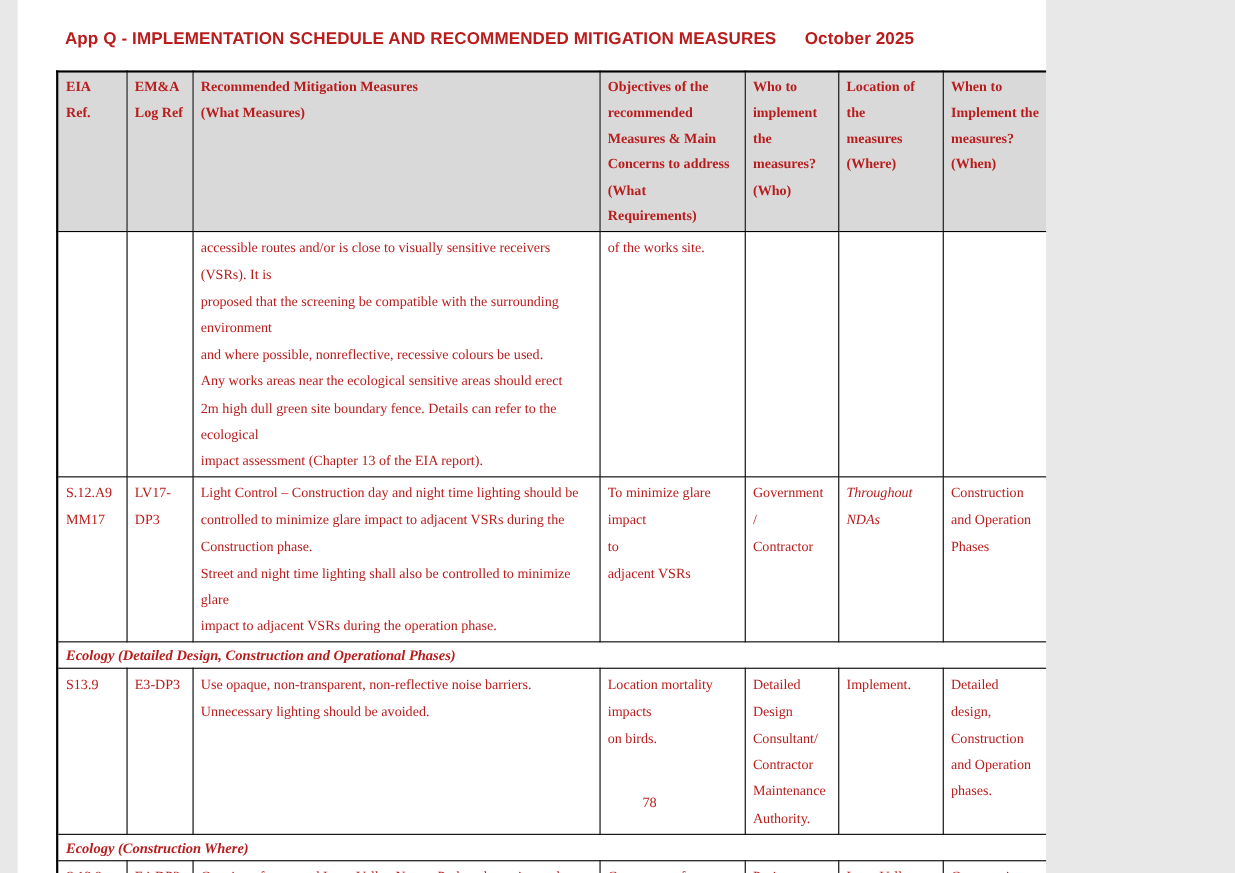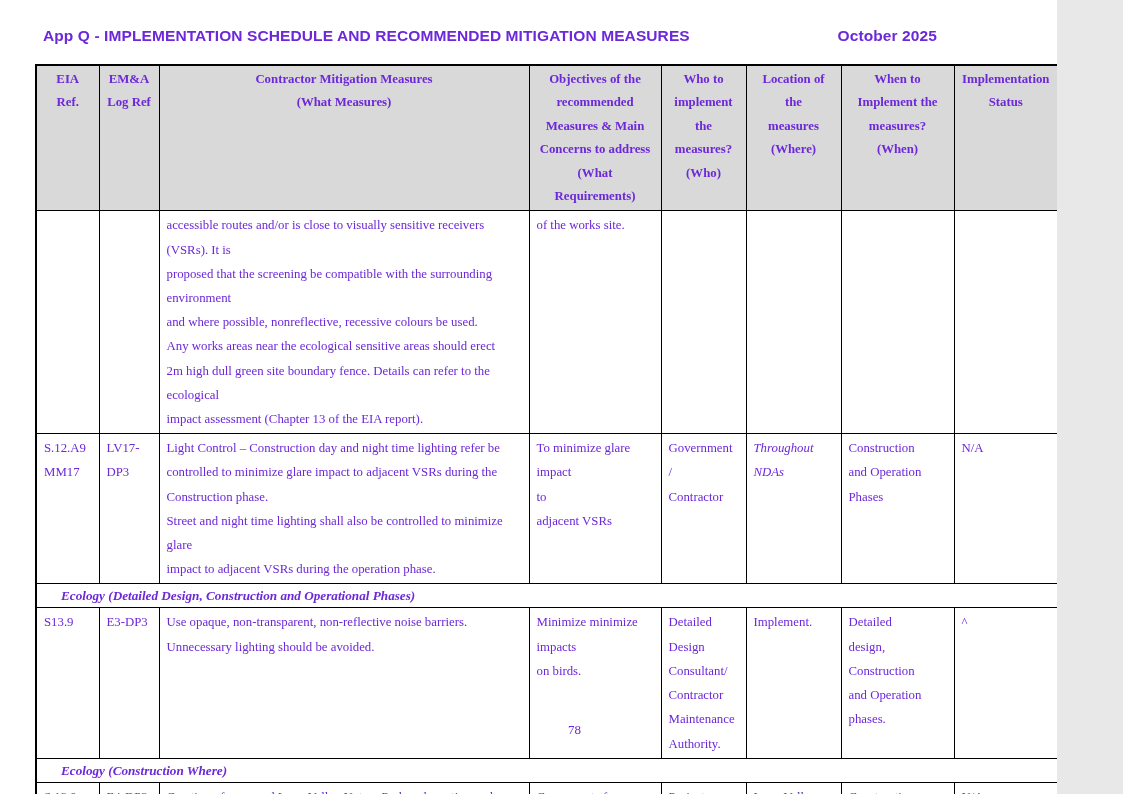--- a/index.html
+++ b/index.html
@@ -1,22 +1,23 @@
 <!DOCTYPE html>
 <html><head>
 <meta charset="utf-8">
 <style>
   html,body{margin:0;padding:0;background:#e8e8e8;}
   .page{
     position:relative;
-    width:1057px;height:794px;
+    width:935px;height:794px;
     background:#ffffff;
     font-family:"Liberation Serif", serif;
-    color:#6d28d9;
+    color:#b91c1c;
     overflow:hidden;
+    margin-left:16px;
   }
   .doc-header{
     position:absolute;top:27px;left:43px;right:120px;
     display:flex;justify-content:space-between;align-items:baseline;
     font-family:"Liberation Sans", sans-serif;
     font-weight:bold;font-size:15.5px;letter-spacing:0.1px;
   }
   table.schedule{
     position:absolute;top:64px;left:35px;
     width:1022px;
@@ -31,30 +32,29 @@
     padding:2px 7px;
     font-size:12.8px;
     line-height:24.2px;
     white-space:pre-line;
     overflow:hidden;
   }
   tr.r-head{height:118px;}
   tr.r-head td{
     background:#d9d9d9;
     font-weight:bold;
-    text-align:center;
     line-height:23.4px;
   }
   tr.r-1{height:146px;}
   tr.r-2{height:123px;}
   tr.r-sec{height:24px;}
   tr.r-sec td{
     font-weight:bold;font-style:italic;
     font-size:13.2px;line-height:17px;
-    padding:3px 24px;white-space:normal;
+    padding:3px 7px;white-space:normal;
   }
   tr.r-3{height:146px;padding-left:44px;}
   tr.r-4{height:71px;}
   td.c-status{text-align:left;}
   td.italic{font-style:italic;}
   .page-number{
     position:absolute;top:722px;left:13px;width:1123px;
     text-align:center;font-size:13px;
   }
 </style>
@@ -78,21 +78,21 @@
         <col style="width:95px">
         <col style="width:113px">
         <col style="width:104px">
     </colgroup>
 
     <tbody>
         <tr class="r-head">
       <td>EIA Ref.</td>
       <td>EM&amp;A
 Log Ref</td>
-      <td>Contractor Mitigation Measures
+      <td>Recommended Mitigation Measures
 (What Measures)</td>
       <td>Objectives of the
 recommended
 Measures &amp; Main
 Concerns to address
 (What Requirements)</td>
       <td>Who to
 implement
 the
 measures?
@@ -122,21 +122,21 @@
       <td></td>
       <td></td>
       <td class="c-status"></td>
     </tr>
 
     <tr class="r-2">
       <td>S.12.A9
 MM17</td>
       <td>LV17-
 DP3</td>
-      <td>Light Control – Construction day and night time lighting refer be
+      <td>Light Control – Construction day and night time lighting should be
 controlled to minimize glare impact to adjacent VSRs during the
 Construction phase.
 Street and night time lighting shall also be controlled to minimize glare
 impact to adjacent VSRs during the operation phase.</td>
       <td>To minimize glare impact
 to
 adjacent VSRs</td>
       <td>Government /
 Contractor</td>
       <td class="italic">Throughout
@@ -149,21 +149,21 @@
 
     <tr class="r-sec">
       <td colspan="8">Ecology (Detailed Design, Construction and Operational Phases)</td>
     </tr>
 
     <tr class="r-3">
       <td>S13.9</td>
       <td>E3-DP3</td>
       <td>Use opaque, non-transparent, non-reflective noise barriers.
 Unnecessary lighting should be avoided.</td>
-      <td>Minimize minimize
+      <td>Location mortality
 impacts
 on birds.</td>
       <td>Detailed
 Design
 Consultant/
 Contractor
 Maintenance
 Authority.</td>
       <td>Implement.</td>
       <td>Detailed

